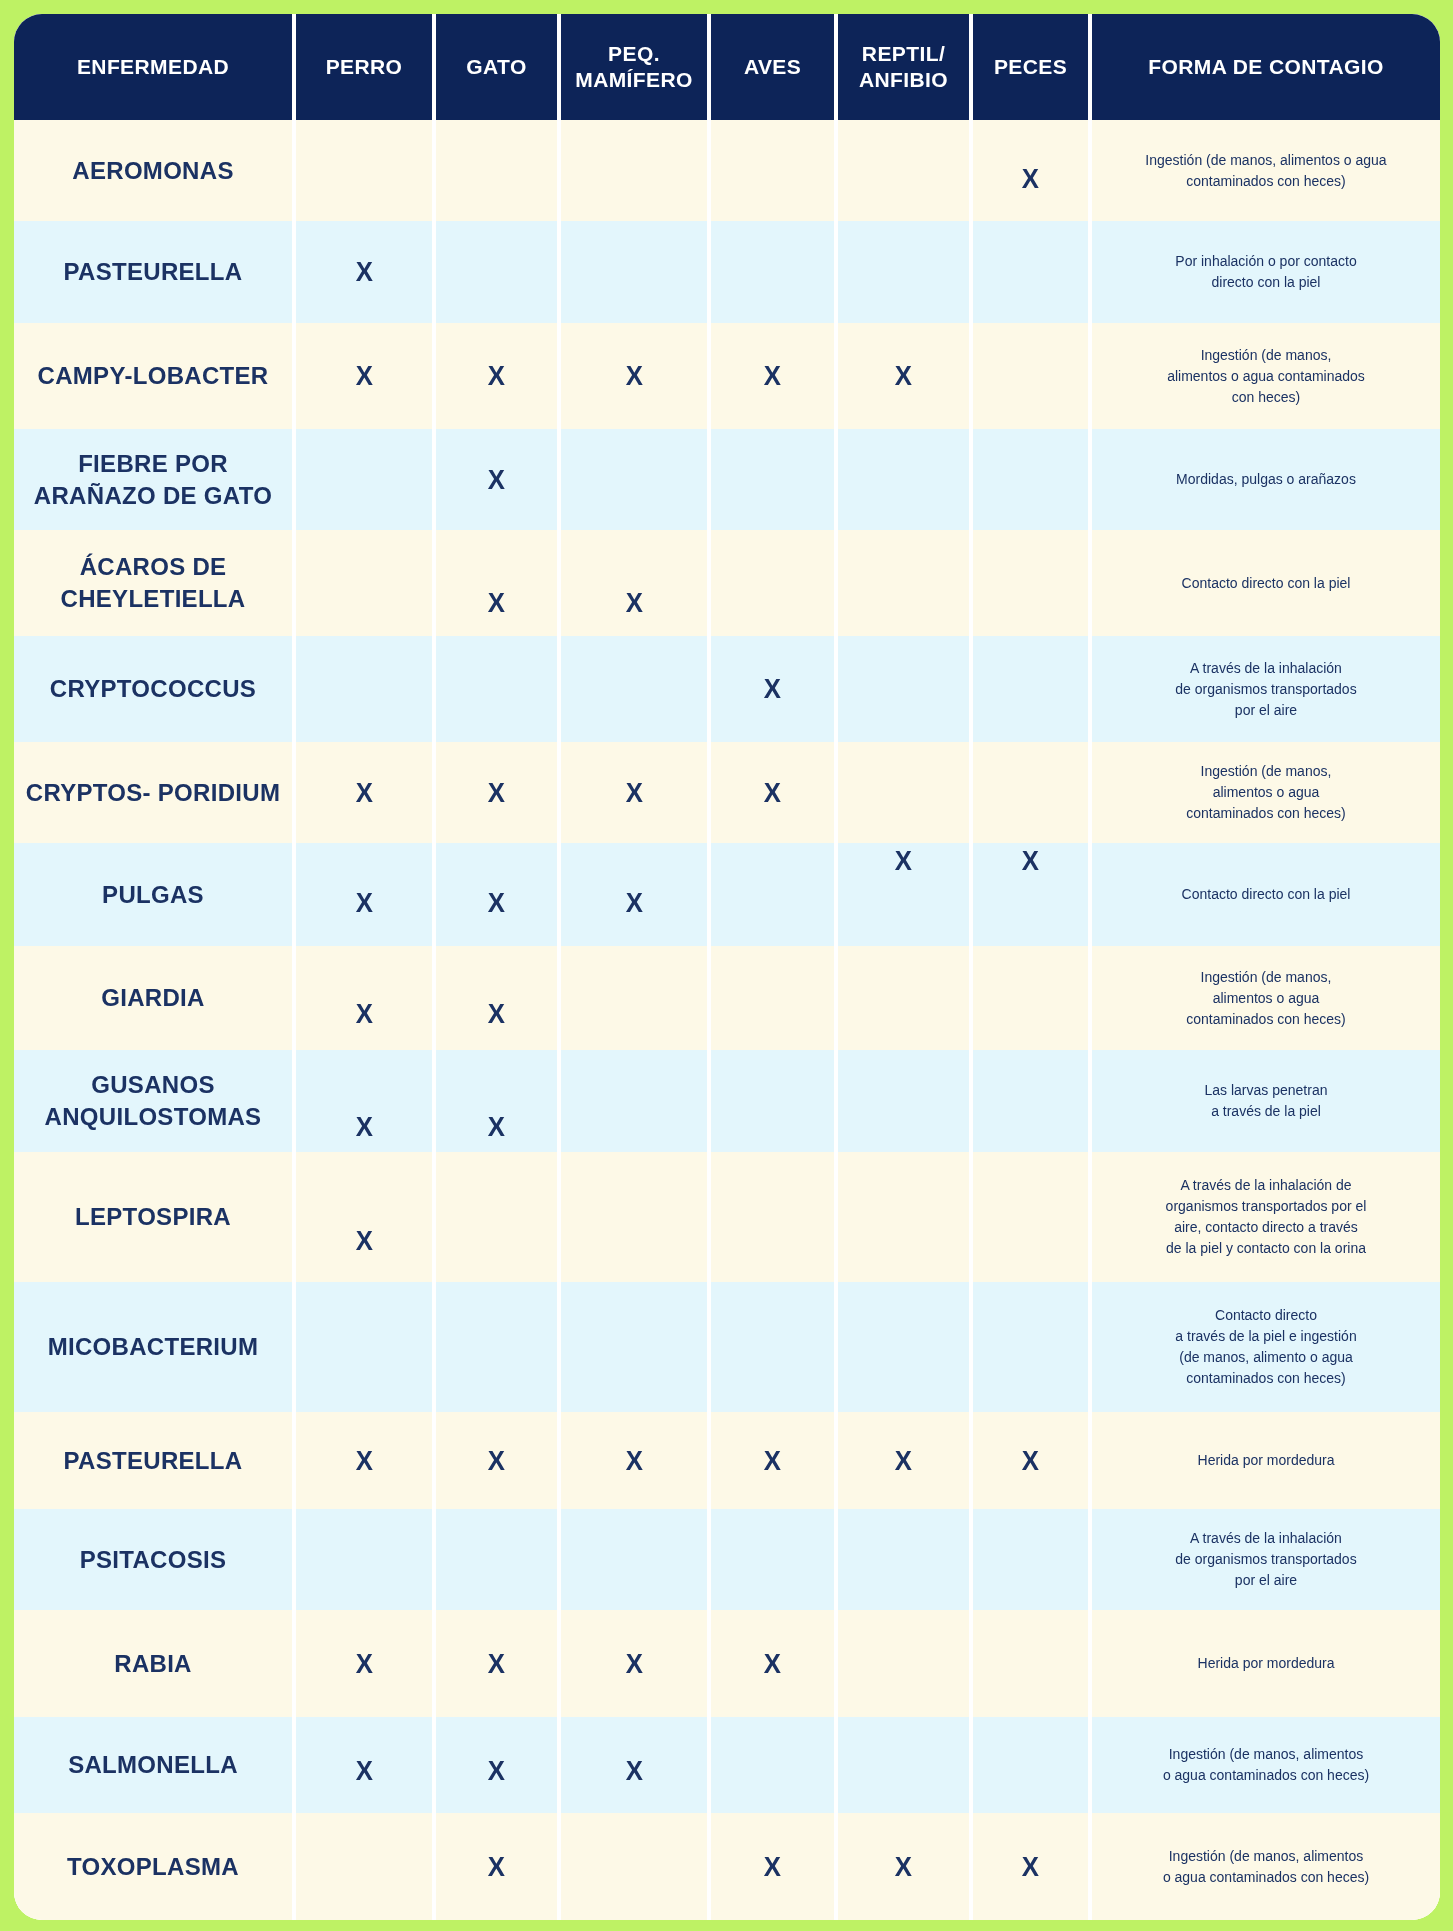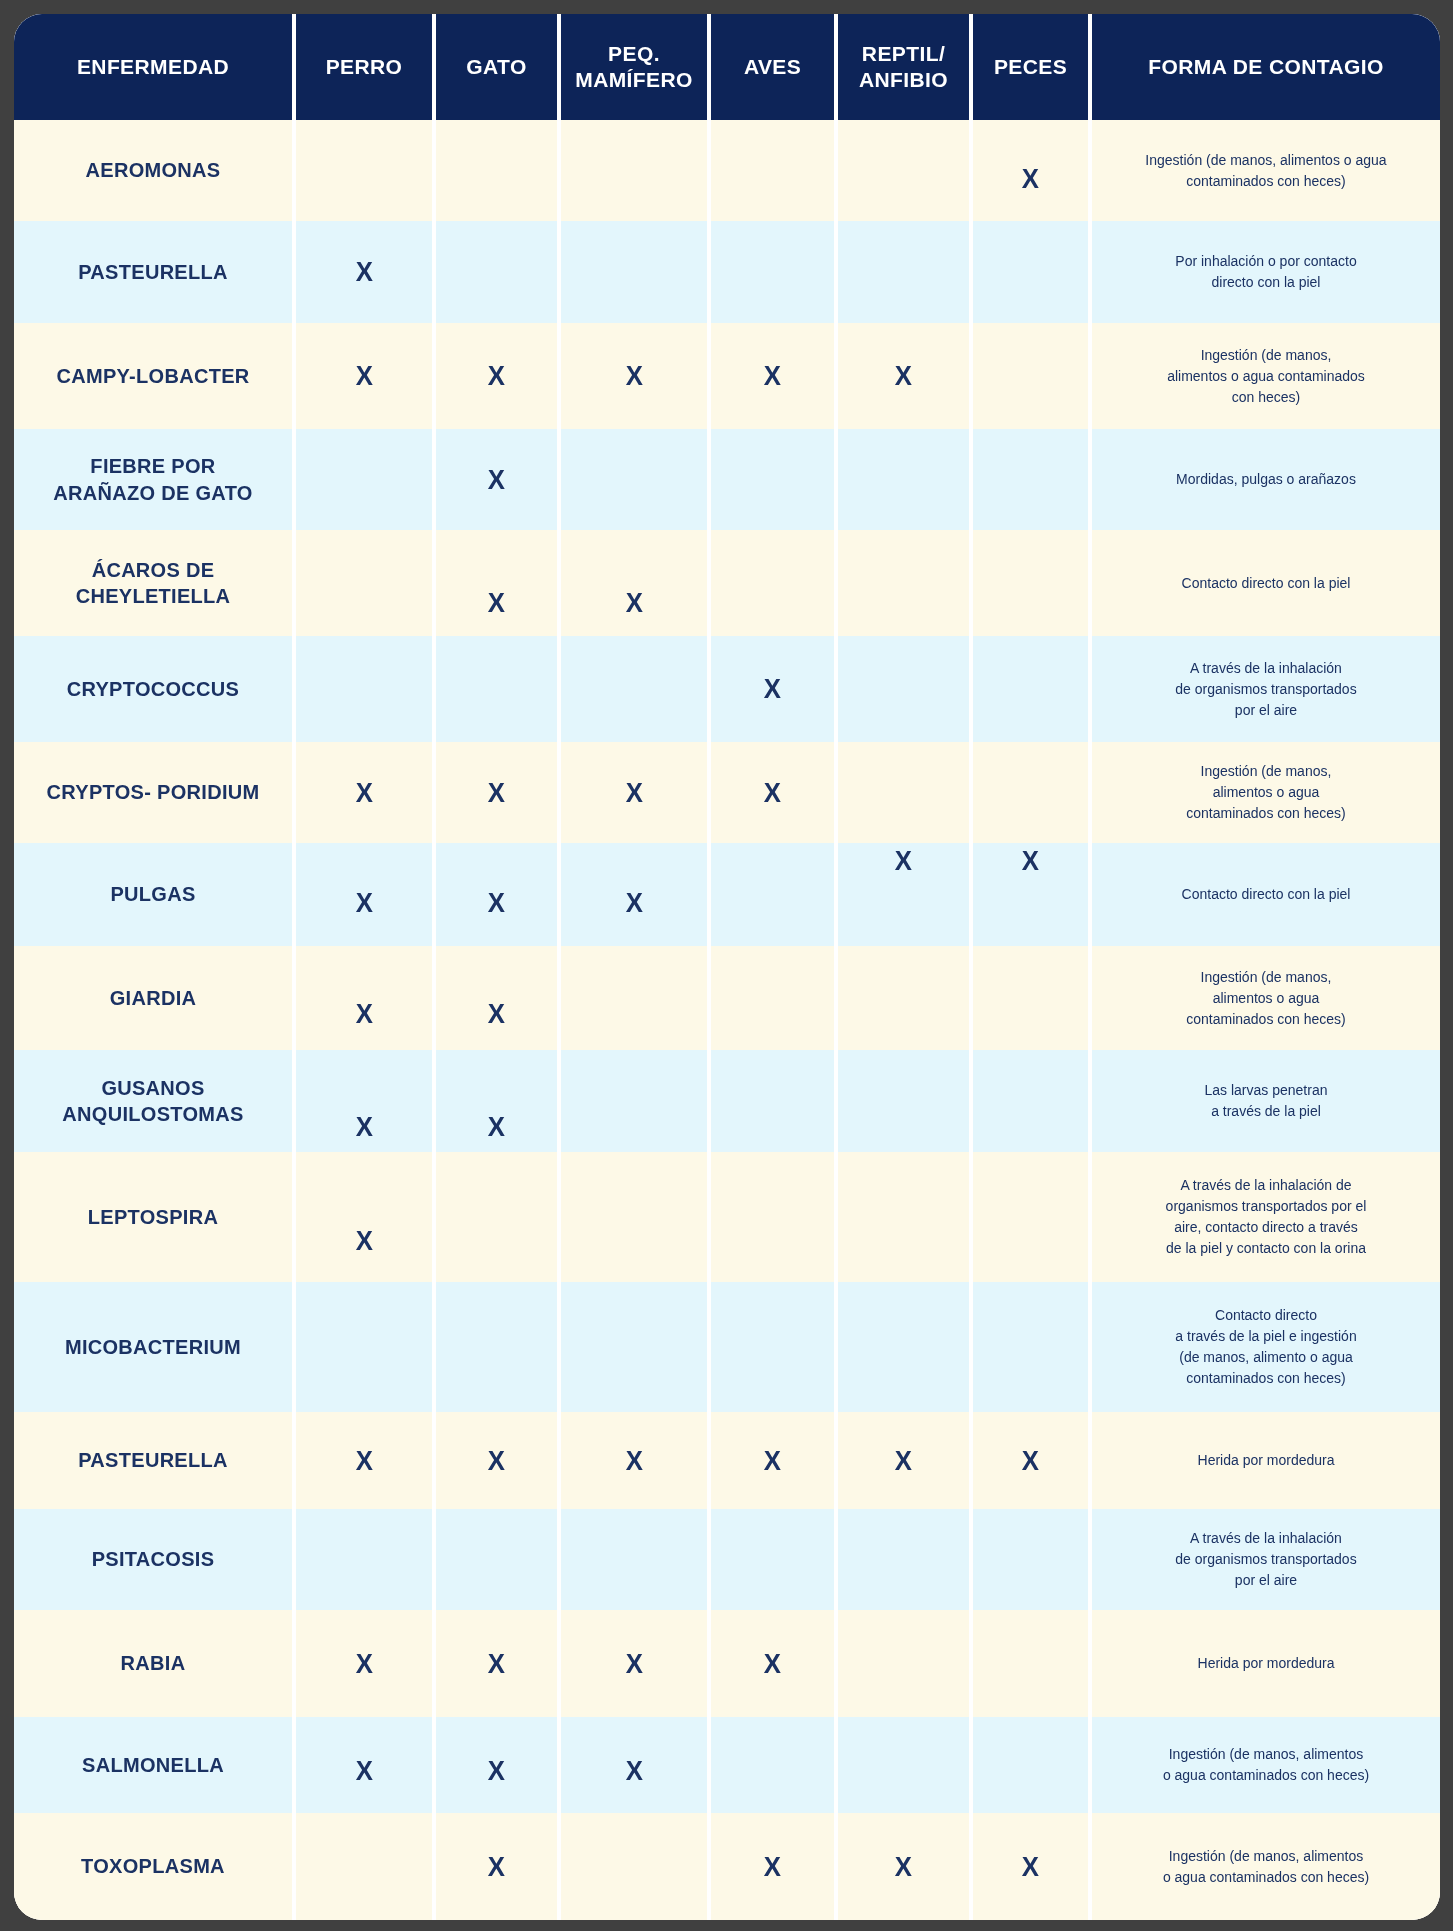--- a/index.html
+++ b/index.html
@@ -1,38 +1,38 @@
 <!DOCTYPE html>
 <html><head>
 <meta charset="utf-8">
 <style>
   html,body{margin:0;padding:0;background:#ffffff;}
   body{font-family:"Liberation Sans", sans-serif; -webkit-font-smoothing:antialiased;}
-  .stage{position:relative;width:1453px;height:1931px;background:#404040;overflow:hidden;}
+  .stage{position:relative;width:1453px;height:1931px;background:#bef264;overflow:hidden;}
   .ztable{
     position:absolute;left:14px;top:14px;width:1426px;
     border-radius:28px;overflow:hidden;background:#ffffff;
   }
   .grid-row{
     display:grid;
     grid-template-columns:278px 136px 121px 146px 123px 131px 115px 1fr;
     column-gap:4px;
     background:#ffffff;
   }
   .header-row{height:106px;}
   .cell{display:flex;align-items:center;justify-content:center;text-align:center;}
   .hcell{background:var(--navy);}
   .hlabel{
     color:#ffffff;font-weight:bold;font-size:21px;letter-spacing:.4px;
     line-height:1.25;white-space:pre-line;
   }
   .row-cream .cell{background:var(--cream);}
   .row-blue  .cell{background:var(--blue);}
   .name{
-    color:var(--textnavy);font-weight:bold;font-size:20px;letter-spacing:.3px;
+    color:var(--textnavy);font-weight:bold;font-size:24px;letter-spacing:.3px;
     line-height:1.32;white-space:pre-line;
   }
   .xmark{
     color:var(--textnavy);font-weight:bold;font-size:28px;line-height:1;
     transform:translateY(var(--dy,0px)) scaleX(.92);
     display:inline-block;
   }
   .contagio{
     color:var(--textnavy);font-size:14px;font-weight:500;line-height:1.5;
     white-space:pre-line;padding:0 10px;

